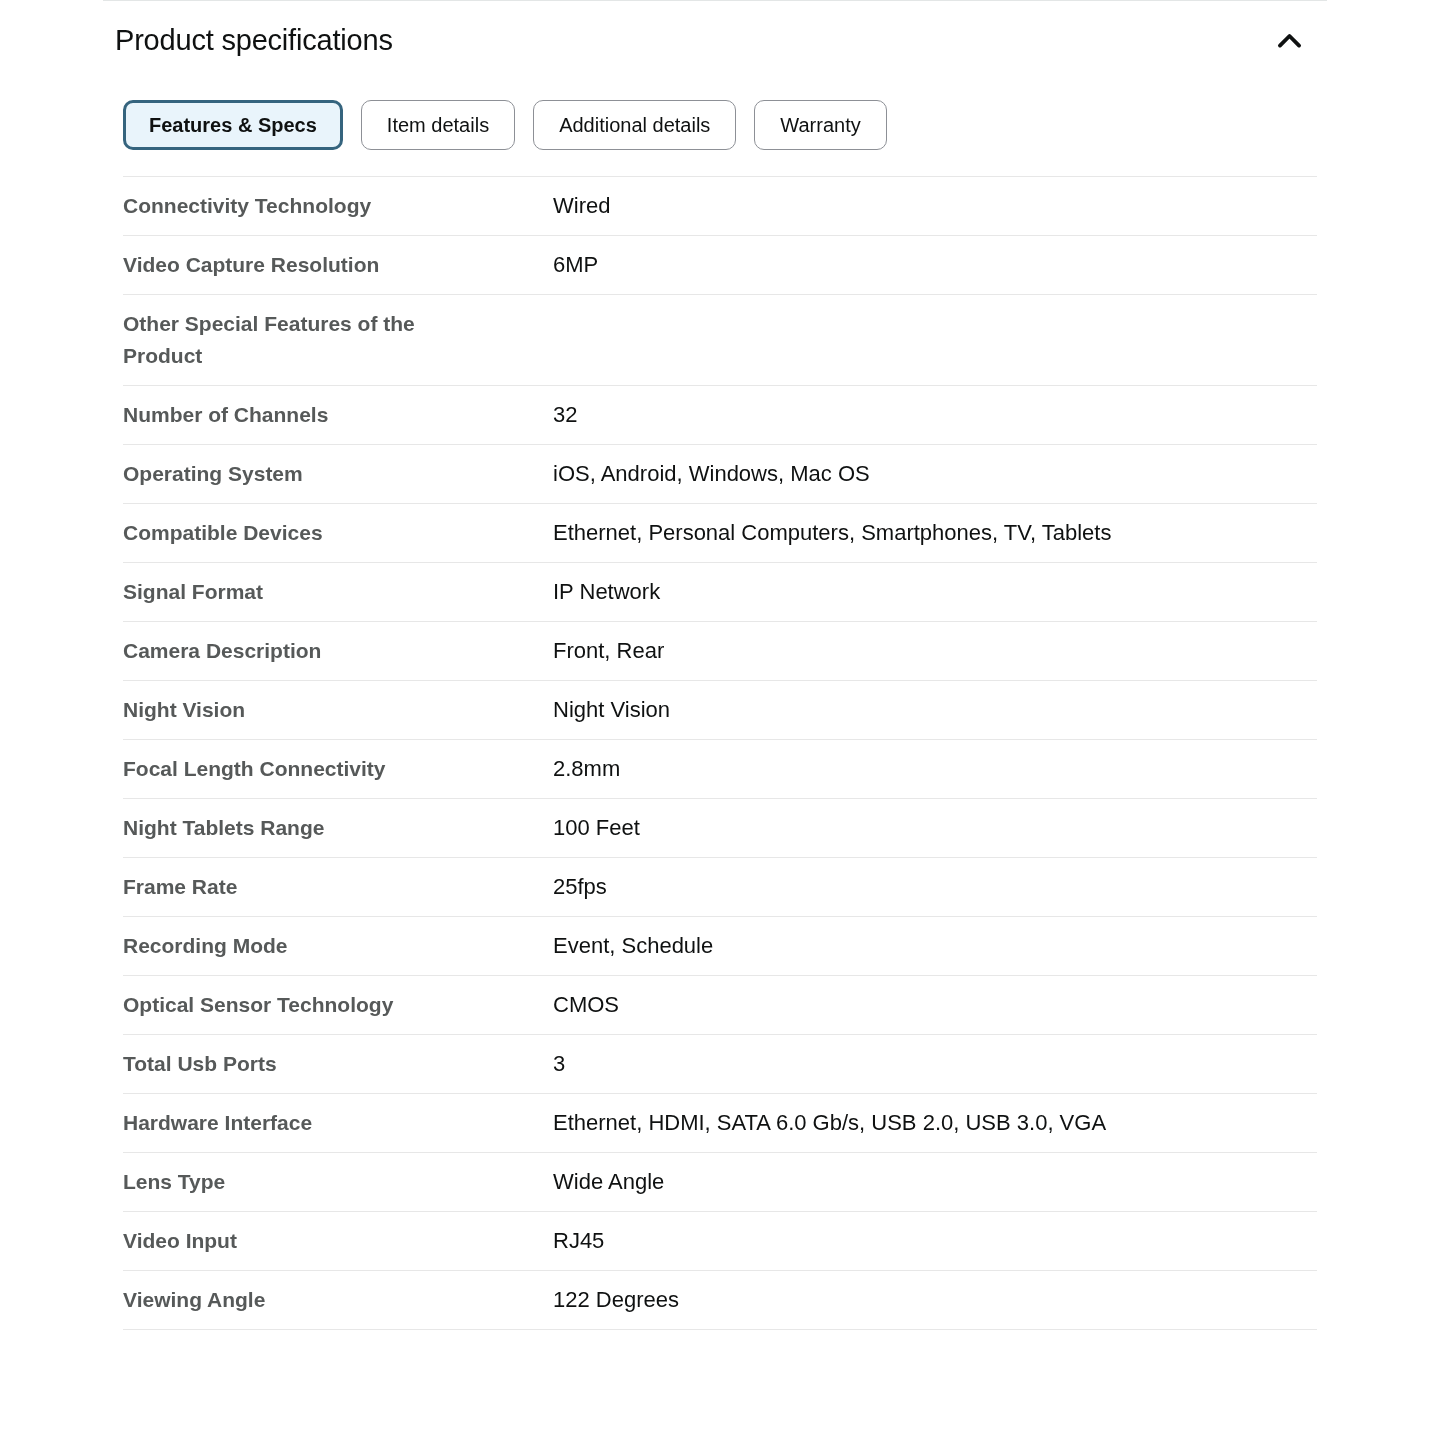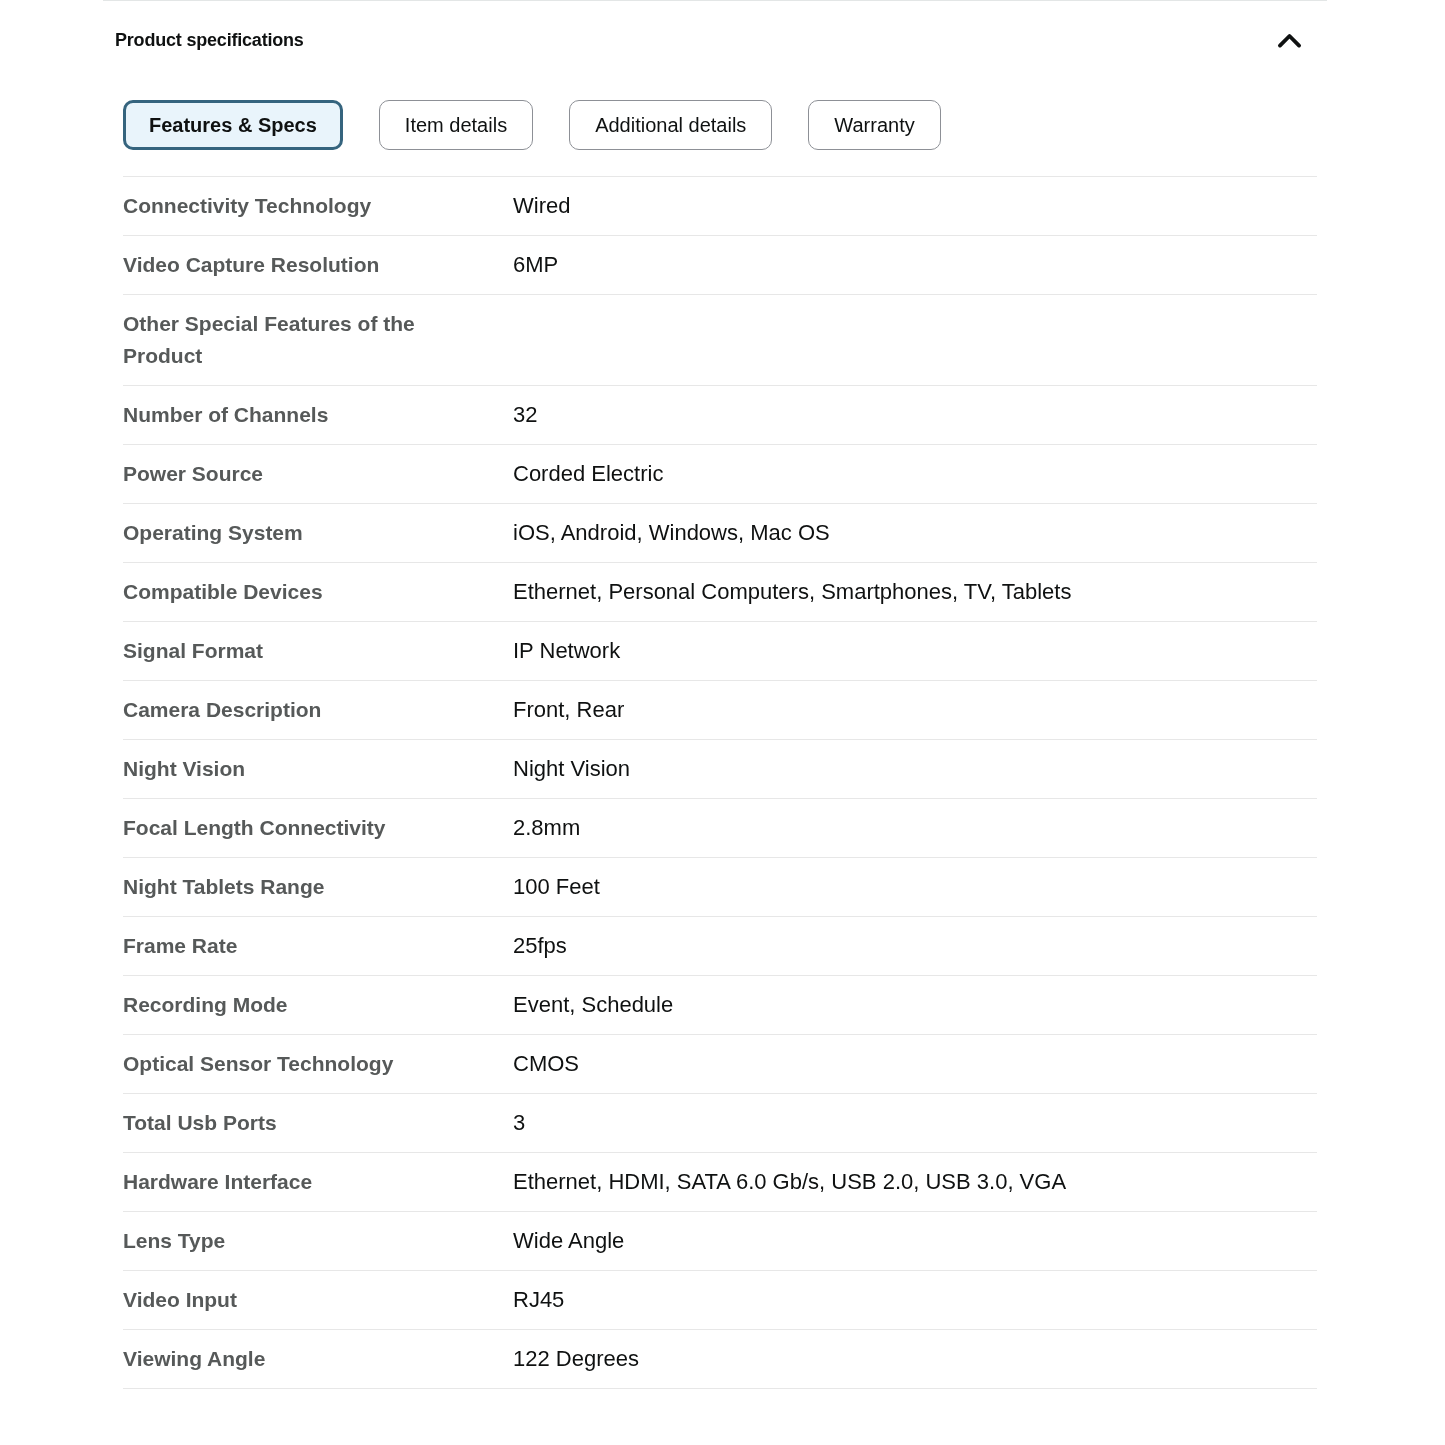--- a/index.html
+++ b/index.html
@@ -15,43 +15,43 @@
   }
   .widget {
     position: relative;
     margin-left: 103px;
     width: 1224px;
     border-top: 1px solid #e3e6e6;
     padding-top: 25px;
   }
   .widget-title {
     margin: 0 0 0 12px;
-    font-size: 18px;
+    font-size: 29px;
     line-height: 29px;
-    font-weight: 700;
+    font-weight: 400;
     color: #0F1111;
     letter-spacing: -0.2px;
   }
   .collapse-btn {
     position: absolute;
     top: 22px;
     right: 20px;
     width: 36px;
     height: 34px;
     background: none;
     border: none;
     padding: 0;
     cursor: pointer;
     display: flex;
     align-items: center;
     justify-content: center;
   }
   .tabs {
     display: flex;
-    gap: 36px;
+    gap: 18px;
     margin: 45px 0 0 20px;
   }
   .tab {
     font-family: inherit;
     font-size: 20px;
     line-height: 24px;
     color: #0F1111;
     background: #ffffff;
     border: 1px solid #8D9096;
     border-radius: 10px;
@@ -66,20 +66,21 @@
     padding: 10px 23px;
   }
   .spec-table {
     margin: 26px 10px 0 20px;
   }
   .spec-row {
     display: flex;
     align-items: flex-start;
     border-top: 1px solid #e7e7e7;
     padding: 13px 0;
+    gap: 40px;
   }
   .spec-row:last-child {
     border-bottom: 1px solid #e7e7e7;
   }
   .spec-label {
     flex: none;
     width: 390px;
     padding-right: 80px;
     font-size: 21px;
     line-height: 32px;
@@ -121,24 +122,20 @@
       <div class="spec-row">
         <div class="spec-label">Video Capture Resolution</div>
         <div class="spec-value">6MP</div>
       </div>
       <div class="spec-row">
         <div class="spec-label">Other Special Features of the Product</div>
       </div>
       <div class="spec-row">
         <div class="spec-label">Number of Channels</div>
         <div class="spec-value">32</div>
-      </div>
-      <div class="spec-row">
-        <div class="spec-label">Power Source</div>
-        <div class="spec-value">Corded Electric</div>
       </div>
       <div class="spec-row">
         <div class="spec-label">Operating System</div>
         <div class="spec-value">iOS, Android, Windows, Mac OS</div>
       </div>
       <div class="spec-row">
         <div class="spec-label">Compatible Devices</div>
         <div class="spec-value">Ethernet, Personal Computers, Smartphones, TV, Tablets</div>
       </div>
       <div class="spec-row">

